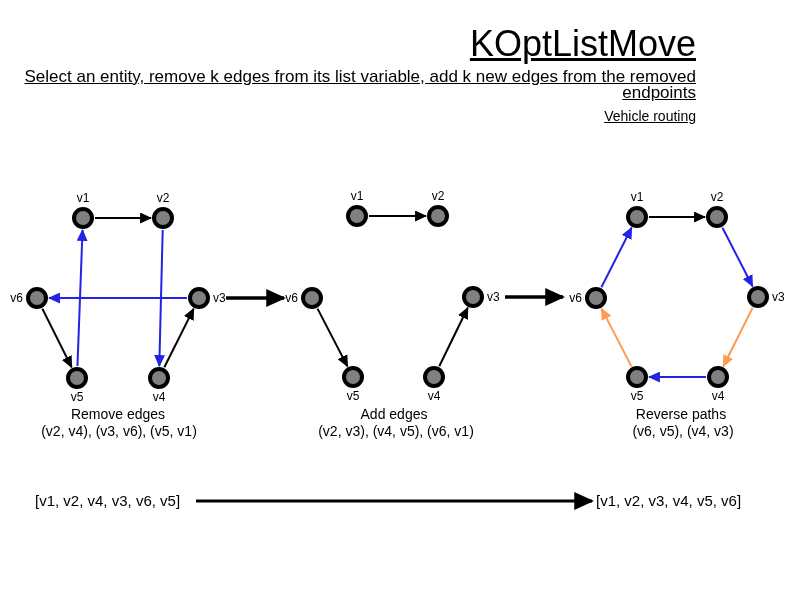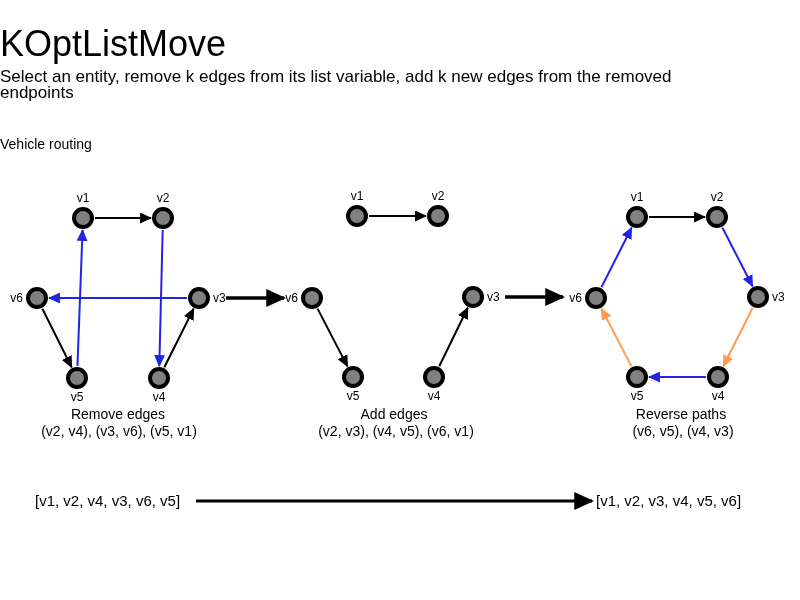--- a/index.html
+++ b/index.html
@@ -1,24 +1,24 @@
 <!DOCTYPE html>
 <html><head>
 <meta charset="utf-8">
 <style>
   html,body{margin:0;padding:0;}
   body{
     width:800px;height:600px;position:relative;overflow:hidden;
     background:#ffffff;color:#000;
     font-family:"Liberation Sans", sans-serif;
   }
-  .overlay{position:absolute;left:0;width:696px;text-align:left;color:#000;}
+  .overlay{position:absolute;left:0;width:696px;text-align:right;color:#000;text-decoration:underline;}
   #title{top:24px;font-size:36px;line-height:40px;}
   #subtitle{top:69px;font-size:17px;line-height:16px;}
-  #context-label{top:108px;font-size:14px;line-height:17px;margin-top:28px;}
+  #context-label{top:108px;font-size:14px;line-height:17px;}
   #diagram-svg{position:absolute;top:0;left:0;}
   text{fill:#000000;font-family:"Liberation Sans", sans-serif;}
   .cap{font-size:14px;text-anchor:middle;}
   .list{font-size:15px;text-anchor:start;}
 </style>
 </head>
 <body>
 
 <div id="title" class="overlay">KOptListMove</div>
 <div id="subtitle" class="overlay">Select an entity, remove k edges from its list variable, add k new edges from the removed endpoints</div>

